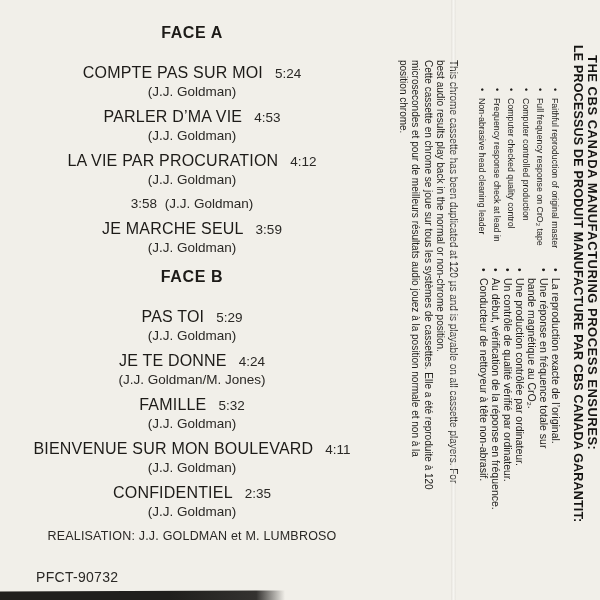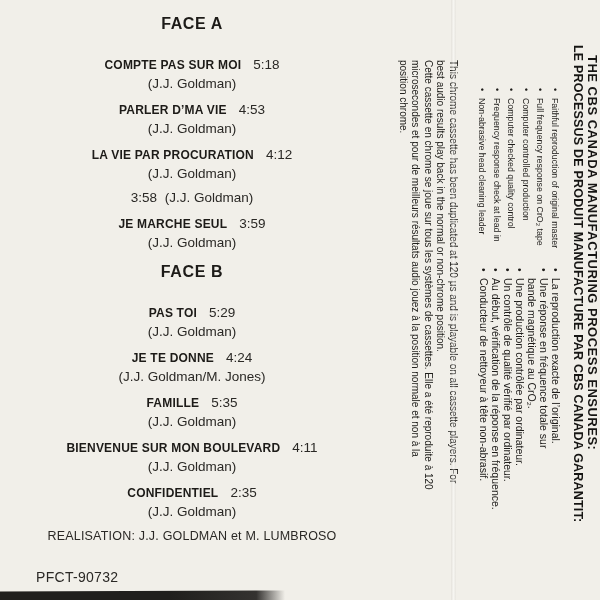--- a/index.html
+++ b/index.html
@@ -7,30 +7,30 @@
     width:600px;height:600px;position:relative;overflow:hidden;
     background:#f1efe9;
     color:#22201d;
     font-family:"Liberation Sans","DejaVu Sans",sans-serif;
     -webkit-font-smoothing:antialiased;
   }
 
   
   .tracklist{
     position:absolute;left:0;top:0;width:384px;
-    padding-top:15px;text-align:center;
+    padding-top:24px;text-align:center;
   }
   .face-heading{
     font-size:16px;font-weight:bold;letter-spacing:.6px;
     margin-bottom:21px;color:#1d1b18;
   }
   .face-heading.b{margin-top:12px;}
   .track{margin-bottom:7px;}
   .t-line{line-height:19px;white-space:nowrap;}
-  .t-title{font-size:12px;font-weight:bold;letter-spacing:.2px;color:#1d1b18;}
+  .t-title{font-size:16px;font-weight:normal;letter-spacing:.2px;color:#1d1b18;}
   .t-time{font-size:13.5px;font-weight:normal;margin-left:12px;color:#2a2825;}
   .t-credit{font-size:13.5px;line-height:17px;color:#2a2825;}
   .t-credit .t-time2{margin-right:4px;}
   .realisation{font-size:12.5px;letter-spacing:.2px;margin-top:9px;color:#2a2825;}
   .catalog{
     position:absolute;left:36px;top:569px;font-size:14px;
     letter-spacing:.3px;color:#2a2825;
   }
 
   
@@ -66,21 +66,21 @@
   .note div{white-space:nowrap;}
 </style>
 </head>
 <body>
 
 <div class="tracklist">
 
   <div class="face-heading">FACE A</div>
 
   <div class="track">
-    <div class="t-line"><span class="t-title">COMPTE PAS SUR MOI</span><span class="t-time">5:18</span></div>
+    <div class="t-line"><span class="t-title">COMPTE PAS SUR MOI</span><span class="t-time">5:24</span></div>
     <div class="t-credit">(J.J. Goldman)</div>
   </div>
 
   <div class="track">
     <div class="t-line"><span class="t-title">PARLER D’MA VIE</span><span class="t-time">4:53</span></div>
     <div class="t-credit">(J.J. Goldman)</div>
   </div>
 
   <div class="track">
     <div class="t-line"><span class="t-title">LA VIE PAR PROCURATION</span><span class="t-time">4:12</span></div>
@@ -102,21 +102,21 @@
     <div class="t-line"><span class="t-title">PAS TOI</span><span class="t-time">5:29</span></div>
     <div class="t-credit">(J.J. Goldman)</div>
   </div>
 
   <div class="track">
     <div class="t-line"><span class="t-title">JE TE DONNE</span><span class="t-time">4:24</span></div>
     <div class="t-credit">(J.J. Goldman/M. Jones)</div>
   </div>
 
   <div class="track">
-    <div class="t-line"><span class="t-title">FAMILLE</span><span class="t-time">5:35</span></div>
+    <div class="t-line"><span class="t-title">FAMILLE</span><span class="t-time">5:32</span></div>
     <div class="t-credit">(J.J. Goldman)</div>
   </div>
 
   <div class="track">
     <div class="t-line"><span class="t-title">BIENVENUE SUR MON BOULEVARD</span><span class="t-time">4:11</span></div>
     <div class="t-credit">(J.J. Goldman)</div>
   </div>
 
   <div class="track">
     <div class="t-line"><span class="t-title">CONFIDENTIEL</span><span class="t-time">2:35</span></div>

